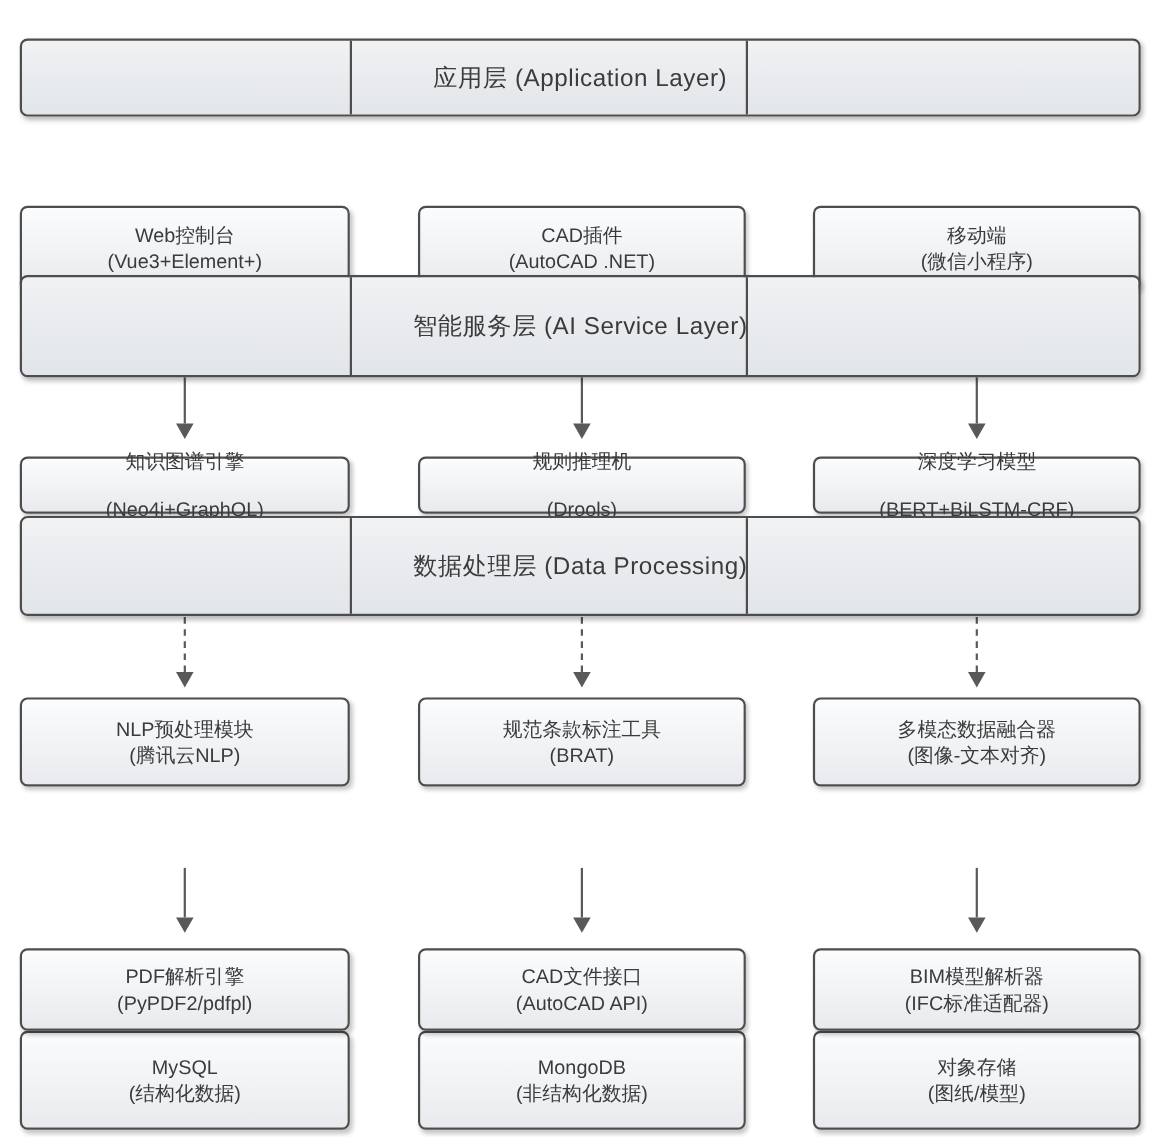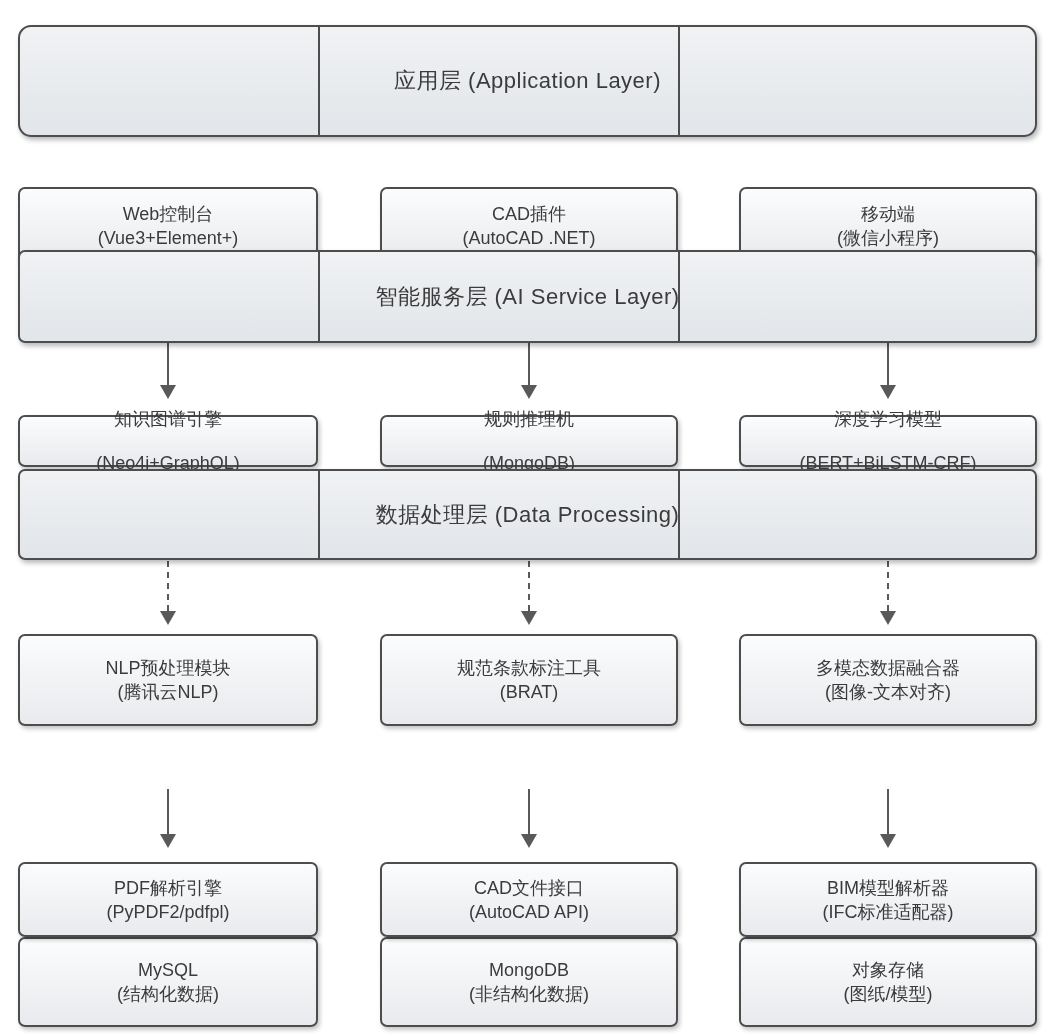--- a/index.html
+++ b/index.html
@@ -23,41 +23,41 @@
   }
   .bar .title{
     position:relative;z-index:1;
     font-size:22px;letter-spacing:.5px;white-space:nowrap;
   }
   .divider{
     position:absolute;top:0;bottom:0;width:2px;
     background:#4d4d4d;z-index:0;
   }
   .div1{left:298px;} .div2{left:658px;}
-  .bar1{top:25px;height:112px;border-radius:13px;}
+  .bar1{top:35px;height:71px;}
   .bar2{top:250px;height:93px;}
   .bar3{top:469px;height:91px;}
   .bar4{top:704px;height:85px;}
   
   .box{
     position:absolute;box-sizing:border-box;
     border:2px solid #4d4d4d;border-radius:7px;
     background:linear-gradient(#fbfcfd,#e8eaed);
     box-shadow:2px 3px 4px rgba(0,0,0,.22);
     display:flex;flex-direction:column;align-items:center;justify-content:center;
     text-align:center;font-size:18px;line-height:24px;white-space:nowrap;
     z-index:1;
     margin-top:12px;
   }
   .c1{left:18px;width:300px;}
   .c2{left:380px;width:298px;}
   .c3{left:739px;width:298px;}
   .r1{top:175px;height:78px;}
   .r2{top:403px;height:52px;gap:20px;}
-  .r3{top:622px;height:92px;}
+  .r3{top:622px;height:81px;}
   .r4{top:850px;height:75px;z-index:3;}
   .r5{top:925px;height:90px;}
   
   .arrow{position:absolute;width:16px;z-index:0;}
   .arrow .shaft{width:0;margin-left:7px;border-left:2px solid #595959;}
   .arrow.dashed .shaft{border-left-style:dashed;}
   .arrow .head{
     width:0;height:0;
     border-left:8px solid transparent;
     border-right:8px solid transparent;
@@ -110,21 +110,21 @@
       <div class="shaft"></div>
       <div class="head"></div>
     </div>
 
   <div class="box c1 r2">
     <span>知识图谱引擎</span>
     <span>(Neo4j+GraphQL)</span>
   </div>
   <div class="box c2 r2">
     <span>规则推理机</span>
-    <span>(MongoDB)</span>
+    <span>(Drools)</span>
   </div>
   <div class="box c3 r2">
     <span>深度学习模型</span>
     <span>(BERT+BiLSTM-CRF)</span>
   </div>
 
   <div class="bar bar3">
     <div class="divider div1"></div>
     <div class="divider div2"></div>
     <span class="title">数据处理层 (Data Processing)</span>

